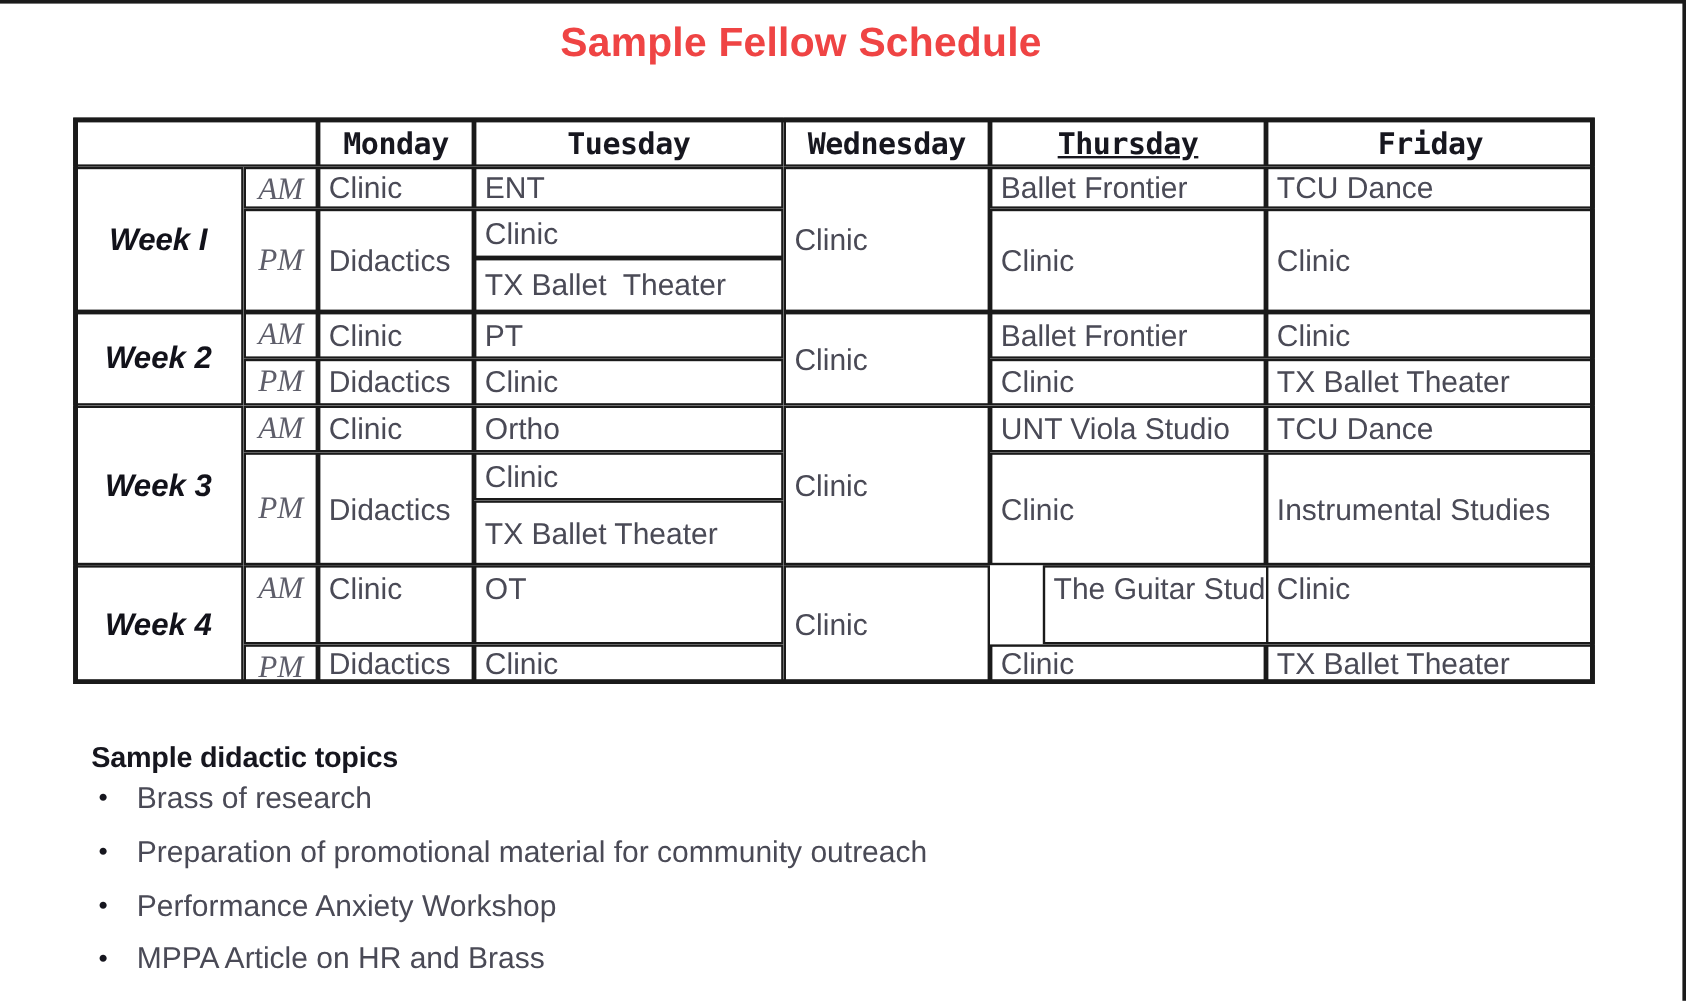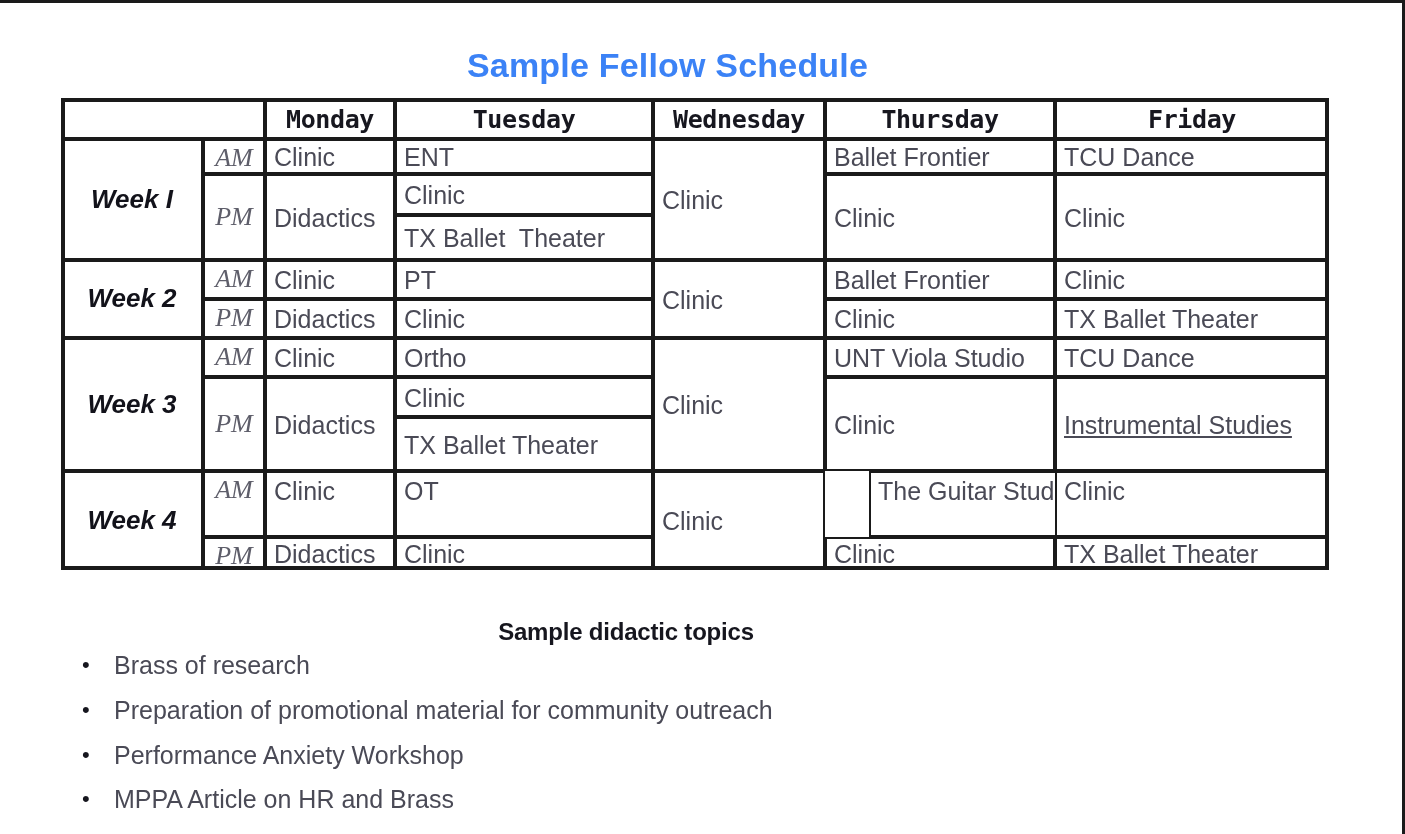--- a/index.html
+++ b/index.html
@@ -28,23 +28,22 @@
   #doc-title {
     position: absolute;
     left: 0;
     top: 14px;
     width: 1335px;
     text-align: center;
     font-family: "Liberation Sans", sans-serif;
     font-weight: bold;
     font-size: 34px;
     letter-spacing: 0.2px;
-    color: #3b82f6;
+    color: #ef4444;
     white-space: nowrap;
-    margin-top: 29px;
   }
 
   
   #schedule-table {
     position: absolute;
     left: 61px;
     top: 95px;
     width: 1268px;
     height: 472px;
   }
@@ -137,21 +136,20 @@
     top: 615px;
     width: 1100px;
   }
   #didactics-heading {
     font-family: "Liberation Sans", sans-serif;
     font-weight: bold;
     font-size: 24px;
     color: #16161e;
     margin: 0 0 5px 0;
     letter-spacing: -0.2px;
-    text-align: center;
   }
   #didactics-list {
     list-style: none;
     margin: 0;
     padding: 0;
   }
   #didactics-list li {
     position: relative;
     font-family: "Liberation Sans", sans-serif;
     font-size: 25px;
@@ -176,21 +174,21 @@
 <div id="page">
 
   <div id="doc-title">Sample Fellow Schedule</div>
 
   <div id="schedule-table">
 
     <div class="cell head empty" style="left:0px;top:0px;width:204px;height:41px;"></div>
     <div class="cell head vcenter-c" style="left:204px;top:0px;width:130px;height:41px;">Monday</div>
     <div class="cell head vcenter-c" style="left:334px;top:0px;width:258px;height:41px;">Tuesday</div>
     <div class="cell head vcenter-c" style="left:592px;top:0px;width:172px;height:41px;">Wednesday</div>
-    <div class="cell head vcenter-c" style="left:764px;top:0px;width:230px;height:41px;">Thursday</div>
+    <div class="cell head vcenter-c" style="left:764px;top:0px;width:230px;height:41px;text-decoration:underline;">Thursday</div>
     <div class="cell head vcenter-c" style="left:994px;top:0px;width:274px;height:41px;">Friday</div>
 
     <div class="cell weeklabel vcenter-c" style="left:0px;top:41px;width:142px;height:121px;">Week I</div>
     <div class="cell ampm vtop-c" style="left:142px;top:41px;width:62px;height:35px;">AM</div>
     <div class="cell ampm vcenter-c" style="left:142px;top:76px;width:62px;height:86px;">PM</div>
 
     <div class="cell vcenter" style="left:204px;top:41px;width:130px;height:35px;">Clinic</div>
     <div class="cell vcenter" style="left:204px;top:76px;width:130px;height:86px;">Didactics</div>
 
     <div class="cell vcenter" style="left:334px;top:41px;width:258px;height:35px;">ENT</div>
@@ -233,21 +231,21 @@
     <div class="cell vcenter" style="left:334px;top:240px;width:258px;height:39px;">Ortho</div>
     <div class="cell vcenter" style="left:334px;top:279px;width:258px;height:40px;">Clinic</div>
     <div class="cell vcenter" style="left:334px;top:319px;width:258px;height:54px;">TX Ballet Theater</div>
 
     <div class="cell vcenter" style="left:592px;top:240px;width:172px;height:133px;">Clinic</div>
 
     <div class="cell vcenter" style="left:764px;top:240px;width:230px;height:39px;">UNT Viola Studio</div>
     <div class="cell vcenter" style="left:764px;top:279px;width:230px;height:94px;">Clinic</div>
 
     <div class="cell vcenter" style="left:994px;top:240px;width:274px;height:39px;">TCU Dance</div>
-    <div class="cell vcenter" style="left:994px;top:279px;width:274px;height:94px;text-decoration:underline;">Instrumental Studies</div>
+    <div class="cell vcenter" style="left:994px;top:279px;width:274px;height:94px;">Instrumental Studies</div>
 
     <div class="cell weeklabel vcenter-c" style="left:0px;top:373px;width:142px;height:99px;">
       <span class="wl-inner">Week 4</span>
     </div>
     <div class="cell ampm vtop-c" style="left:142px;top:373px;width:62px;height:66px;">AM</div>
     <div class="cell ampm vtop-c" style="left:142px;top:439px;width:62px;height:33px;">PM</div>
 
     <div class="cell vtop" style="left:204px;top:373px;width:130px;height:66px;">Clinic</div>
     <div class="cell vcenter" style="left:204px;top:439px;width:130px;height:33px;">Didactics</div>
 

